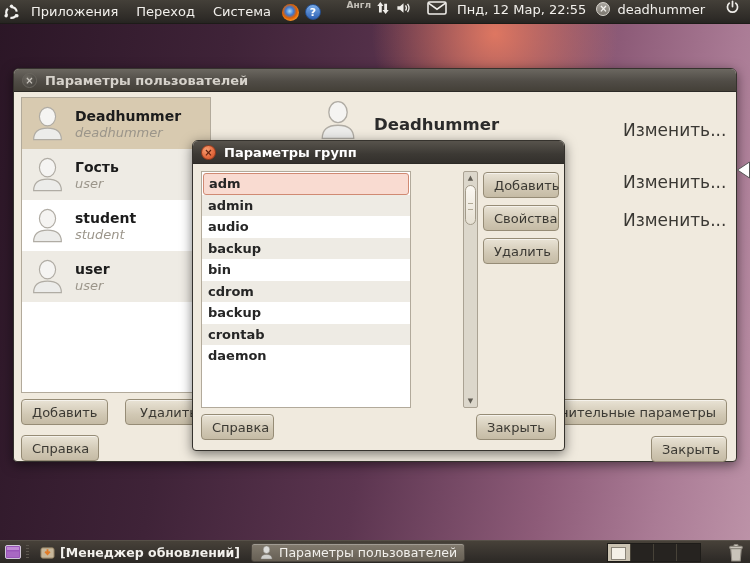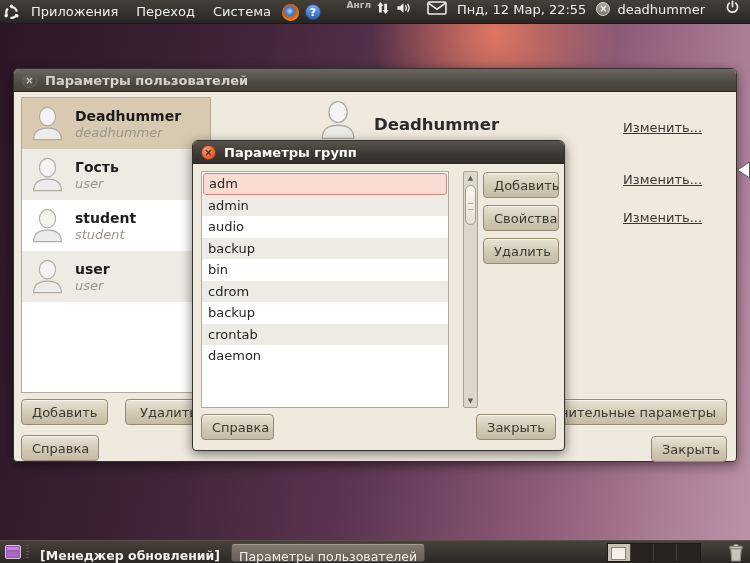--- a/index.html
+++ b/index.html
@@ -61,26 +61,26 @@
     background:#fff; border:1px solid #b2aa9b; overflow:hidden; }
   .user-row { height:51px; display:flex; align-items:center; padding-left:7px; gap:9px; }
   .user-row.selected { background:#d8cab0; }
   .user-row.alt { background:#eeebe4; }
   .user-row .bust { width:37px; height:37px; flex:0 0 auto; }
   .user-row .u-name { font-size:14px; font-weight:bold; color:#1c1c1c; line-height:17px; }
   .user-row .u-login { font-size:13px; font-style:italic; color:#9b958a; line-height:15px; }
 
   .big-avatar { position:absolute; left:303px; top:30px; width:42px; height:42px; }
   .user-heading { position:absolute; left:360px; top:46px; font-size:16.5px; font-weight:bold; color:#2b2b2b; }
-  .change-link { position:absolute; left:609px; width:95px; font-size:13px; color:#3a3833;text-decoration:underline; }
+  .change-link { position:absolute; left:609px; width:95px; font-size:17px; color:#3a3833; }
 
   
   #group-dialog { left:192px; top:140px; width:373px; height:311px; z-index:20; }
-  .group-list { position:absolute; left:8px; top:30px; width:248px; height:237px;
-    background:#fff; border:1px solid #b2aa9b; overflow:hidden; }
+  .group-list { position:absolute; left:8px; top:30px; width:210px; height:237px;
+    background:#fff; border:1px solid #b2aa9b; overflow:hidden;font-weight:bold; }
   .g-row { height:21.5px; line-height:21.5px; font-size:13px; color:#262626; padding-left:6px; }
   .g-row.alt { background:#eeebe4; }
   .g-row.selected { height:21.5px; margin:1px 1px 0 1px; padding-left:5px; line-height:19px;
     background:#f9dbd1; border:1px solid #d08a73; border-radius:3px; }
 
   .g-scrollbar { position:absolute; left:270px; top:30px; width:15px; height:237px;
     background:#dcd7cb; border:1px solid #aaa293; border-radius:2px; }
   .sb-arrow { position:absolute; left:0; width:13px; text-align:center; font-size:7px; color:#615d54; }
   .sb-up { top:2px; } .sb-down { bottom:2px; }
   .sb-thumb { position:absolute; left:1px; top:13px; width:11px; height:40px;
@@ -89,21 +89,21 @@
     border-top:1px solid #b1a996; border-bottom:1px solid #b1a996; }
 
   
   .taskbar { position:absolute; left:0; top:540px; width:750px; height:23px; z-index:40;
     background:linear-gradient(#474139,#332f2b 70%,#2b2824);
     border-top:1px solid #565048; display:flex; align-items:center; color:#f2f0ec; }
   .show-desktop { width:26px; height:23px; display:flex; align-items:center; justify-content:center; }
   .grip { width:3px; height:14px; margin-right:4px;
     background:repeating-linear-gradient(#5b564e 0 1px, transparent 1px 3px); }
   .task { height:19px; display:flex; align-items:center; gap:5px; padding:0 7px; margin-right:4px;
-    border-radius:3px; font-size:12.5px; white-space:nowrap;flex-direction:column; }
+    border-radius:3px; font-size:12.5px; white-space:nowrap; }
   .task.bold { font-weight:bold; }
   .task.active { background:linear-gradient(#827b6f,#665f54); box-shadow:inset 0 1px 0 rgba(255,255,255,.25); border:1px solid #4a453e; }
   .task .t-icon { width:15px; height:15px; }
   .ws-switcher { display:flex; height:19px; border:1px solid #1e1c19; margin-left:auto; margin-right:26px; }
   .ws-cell { width:23px; height:17px; background:#262320; border-right:1px solid #474238; position:relative; }
   .ws-cell:last-child { border-right:none; }
   .ws-cell.active { background:#cbc3b2; }
   .ws-cell.active::after { content:""; position:absolute; left:3px; top:3px; width:13px; height:11px;
     background:#f4f0e7; border:1px solid #8a8478; }
   .trash { width:18px; height:19px; margin-right:5px; }

